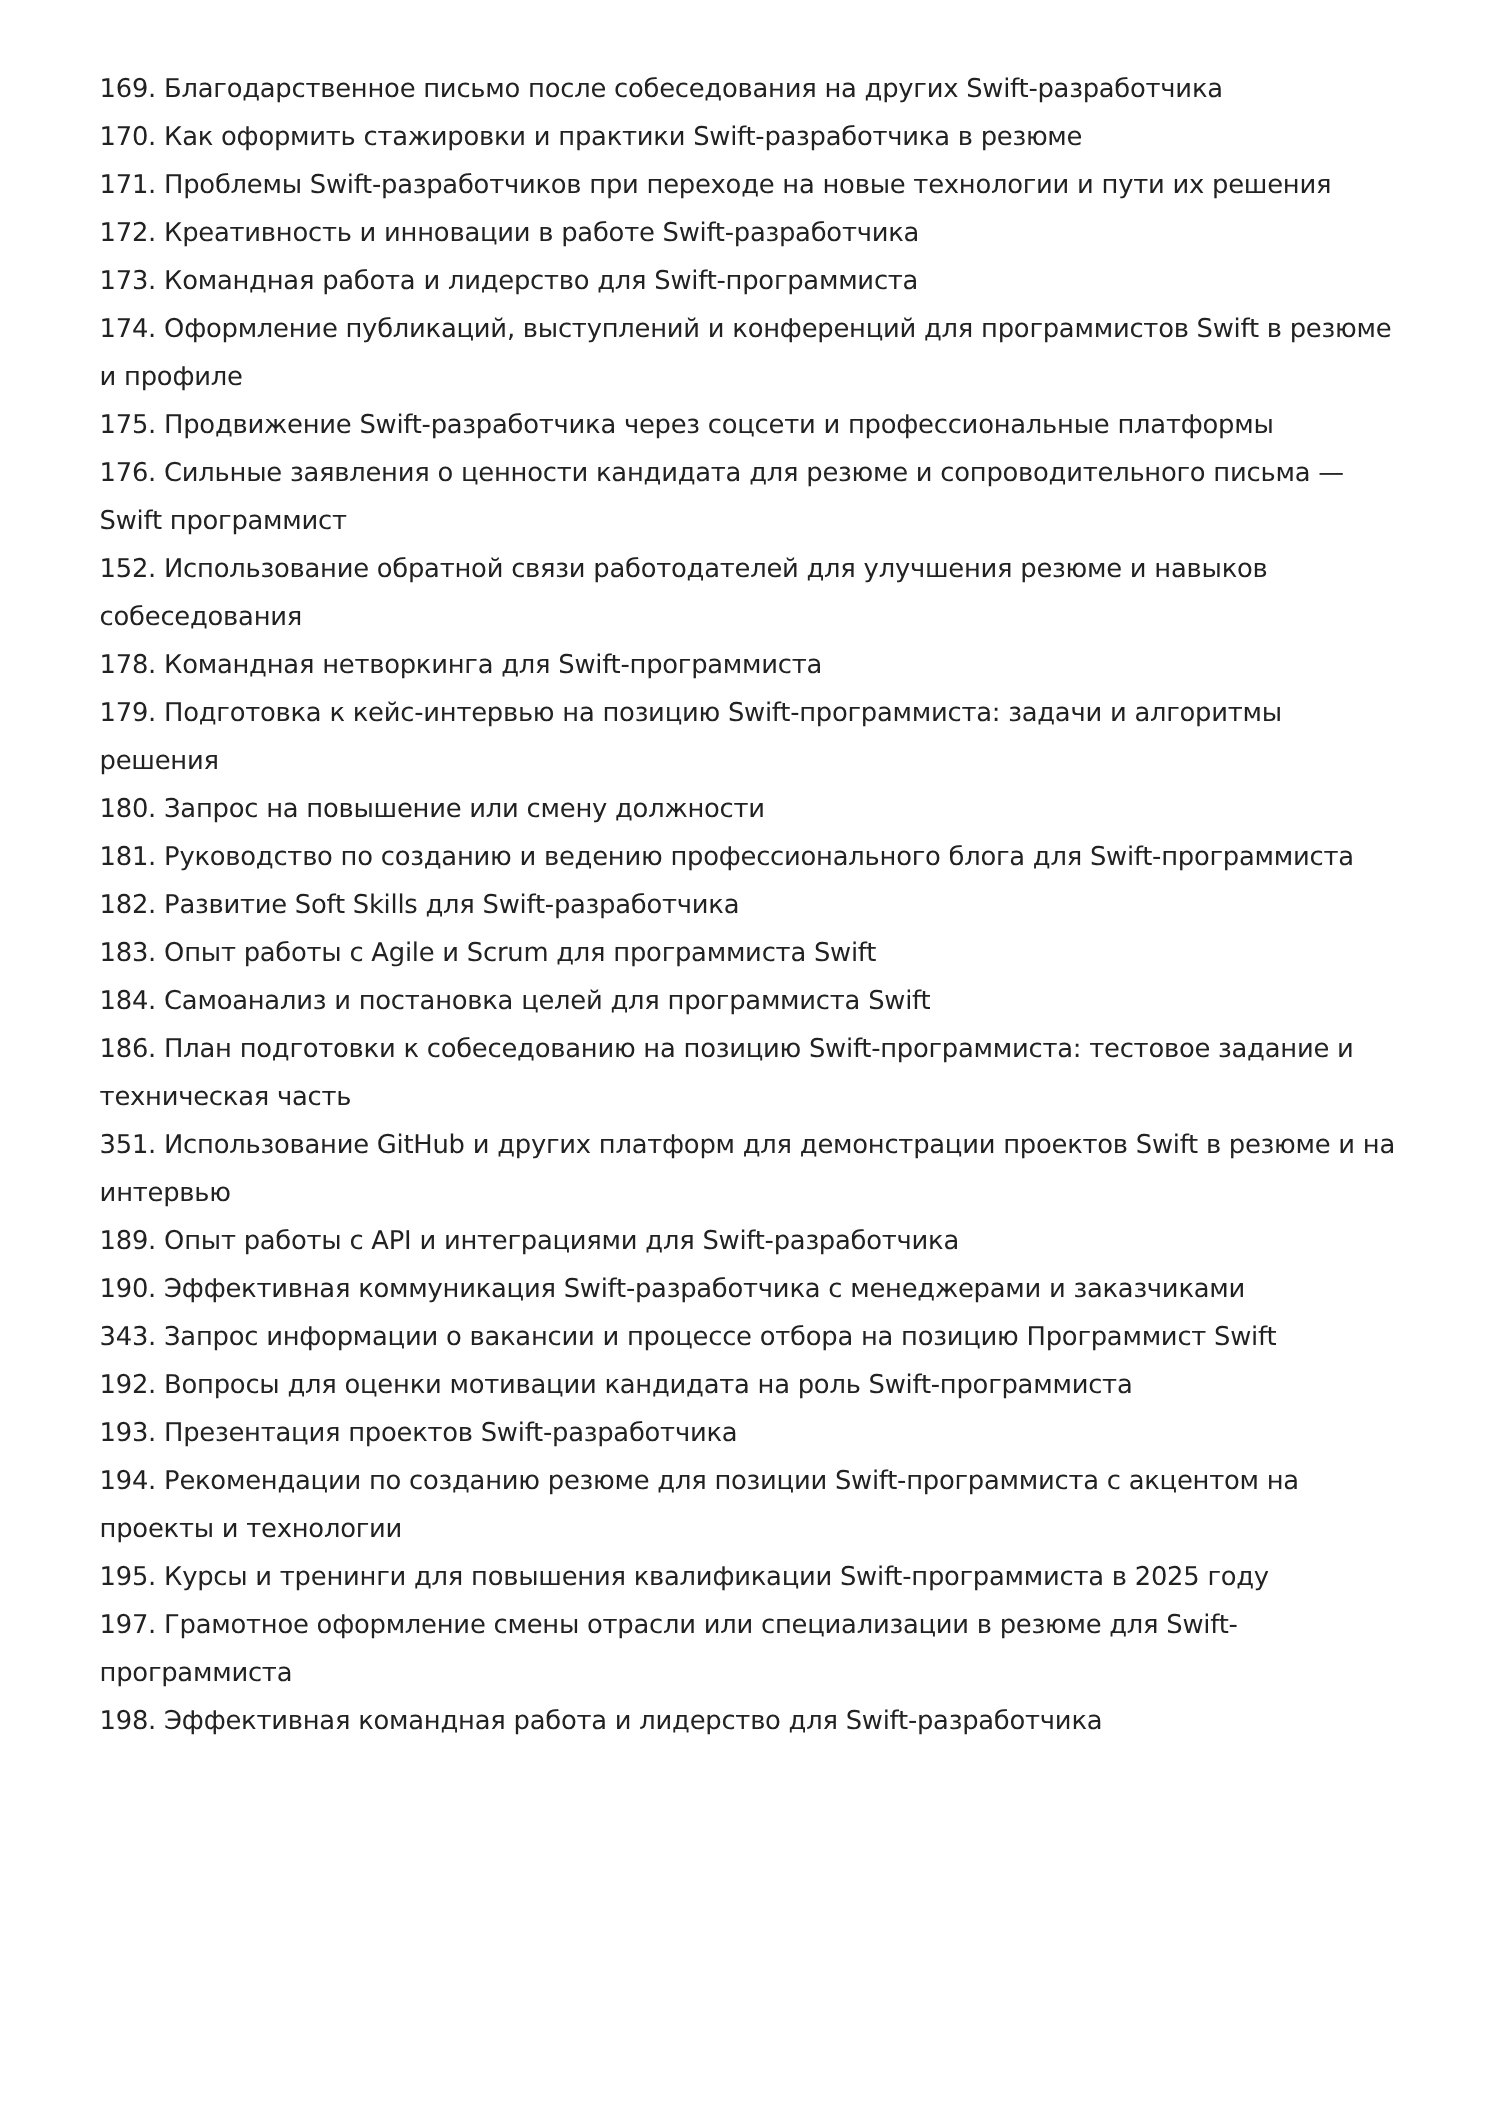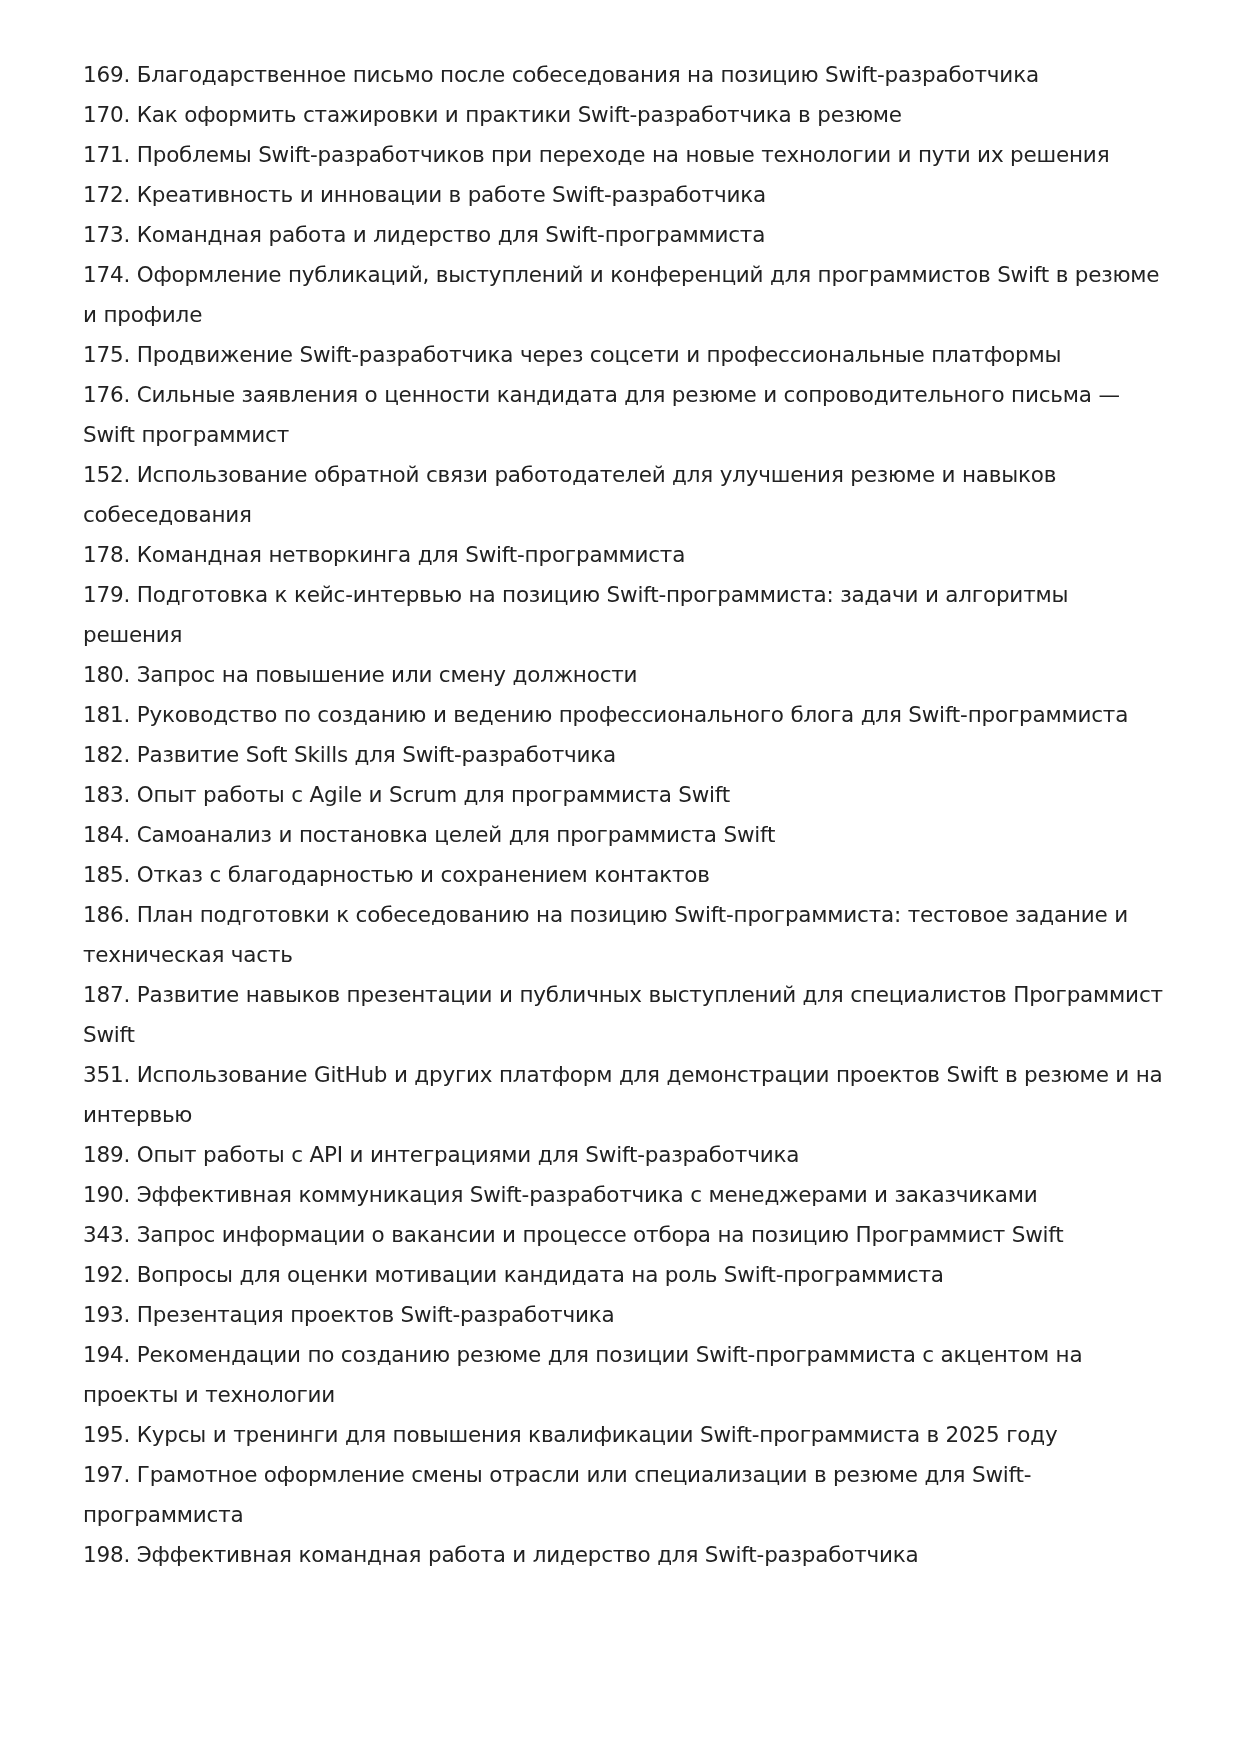--- a/index.html
+++ b/index.html
@@ -26,39 +26,37 @@
     .item {
       line-height: 40px;
       margin: 0;
       padding: 0;
     }
   </style>
 </head>
 <body>
 
 <div class="page">
-  <div class="item"><span>169.</span> <span>Благодарственное письмо после собеседования на позицию Swift-разработчика</span></div>
+  <div class="item"><span>169.</span> <span>Благодарственное письмо после собеседования на других Swift-разработчика</span></div>
   <div class="item"><span>170.</span> <span>Как оформить стажировки и практики Swift-разработчика в резюме</span></div>
   <div class="item"><span>171.</span> <span>Проблемы Swift-разработчиков при переходе на новые технологии и пути их решения</span></div>
   <div class="item"><span>172.</span> <span>Креативность и инновации в работе Swift-разработчика</span></div>
   <div class="item"><span>173.</span> <span>Командная работа и лидерство для Swift-программиста</span></div>
   <div class="item"><span>174.</span> <span>Оформление публикаций, выступлений и конференций для программистов Swift в резюме и профиле</span></div>
   <div class="item"><span>175.</span> <span>Продвижение Swift-разработчика через соцсети и профессиональные платформы</span></div>
   <div class="item"><span>176.</span> <span>Сильные заявления о ценности кандидата для резюме и сопроводительного письма — Swift программист</span></div>
   <div class="item"><span>152.</span> <span>Использование обратной связи работодателей для улучшения резюме и навыков собеседования</span></div>
   <div class="item"><span>178.</span> <span>Командная нетворкинга для Swift-программиста</span></div>
   <div class="item"><span>179.</span> <span>Подготовка к кейс-интервью на позицию Swift-программиста: задачи и алгоритмы решения</span></div>
   <div class="item"><span>180.</span> <span>Запрос на повышение или смену должности</span></div>
   <div class="item"><span>181.</span> <span>Руководство по созданию и ведению профессионального блога для Swift-программиста</span></div>
   <div class="item"><span>182.</span> <span>Развитие Soft Skills для Swift-разработчика</span></div>
   <div class="item"><span>183.</span> <span>Опыт работы с Agile и Scrum для программиста Swift</span></div>
   <div class="item"><span>184.</span> <span>Самоанализ и постановка целей для программиста Swift</span></div>
-  <div class="item"><span>185.</span> <span>Отказ с благодарностью и сохранением контактов</span></div>
   <div class="item"><span>186.</span> <span>План подготовки к собеседованию на позицию Swift-программиста: тестовое задание и техническая часть</span></div>
-  <div class="item"><span>187.</span> <span>Развитие навыков презентации и публичных выступлений для специалистов Программист Swift</span></div>
   <div class="item"><span>351.</span> <span>Использование GitHub и других платформ для демонстрации проектов Swift в резюме и на интервью</span></div>
   <div class="item"><span>189.</span> <span>Опыт работы с API и интеграциями для Swift-разработчика</span></div>
   <div class="item"><span>190.</span> <span>Эффективная коммуникация Swift-разработчика с менеджерами и заказчиками</span></div>
   <div class="item"><span>343.</span> <span>Запрос информации о вакансии и процессе отбора на позицию Программист Swift</span></div>
   <div class="item"><span>192.</span> <span>Вопросы для оценки мотивации кандидата на роль Swift-программиста</span></div>
   <div class="item"><span>193.</span> <span>Презентация проектов Swift-разработчика</span></div>
   <div class="item"><span>194.</span> <span>Рекомендации по созданию резюме для позиции Swift-программиста с акцентом на проекты и технологии</span></div>
   <div class="item"><span>195.</span> <span>Курсы и тренинги для повышения квалификации Swift-программиста в 2025 году</span></div>
   <div class="item"><span>197.</span> <span>Грамотное оформление смены отрасли или специализации в резюме для Swift-программиста</span></div>
   <div class="item"><span>198.</span> <span>Эффективная командная работа и лидерство для Swift-разработчика</span></div>

